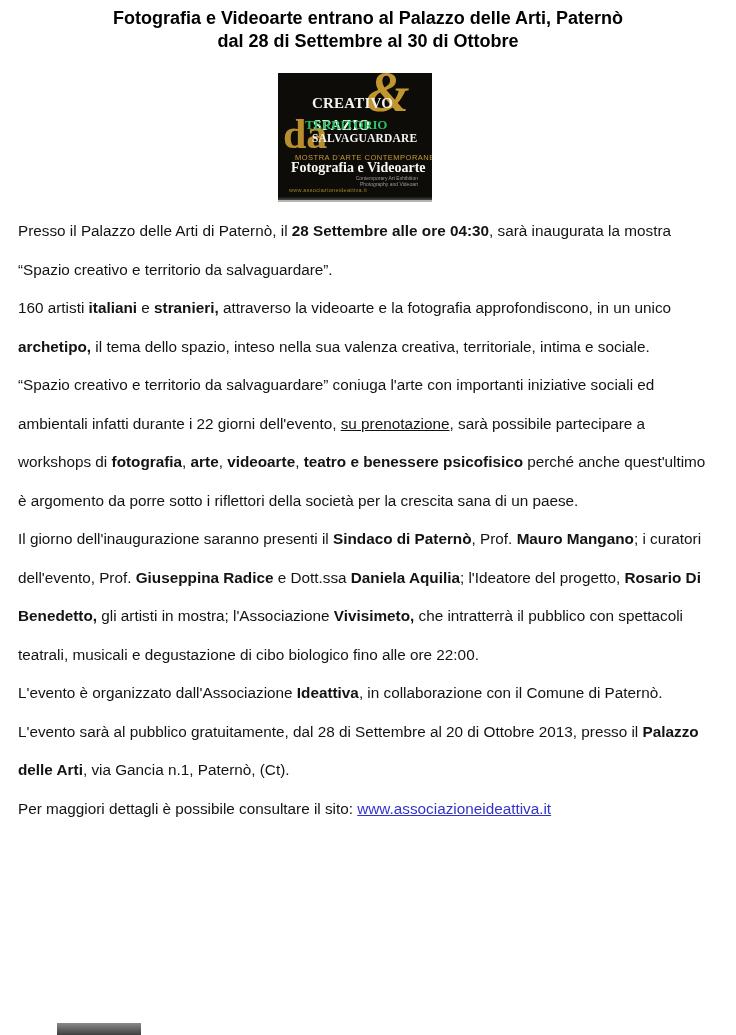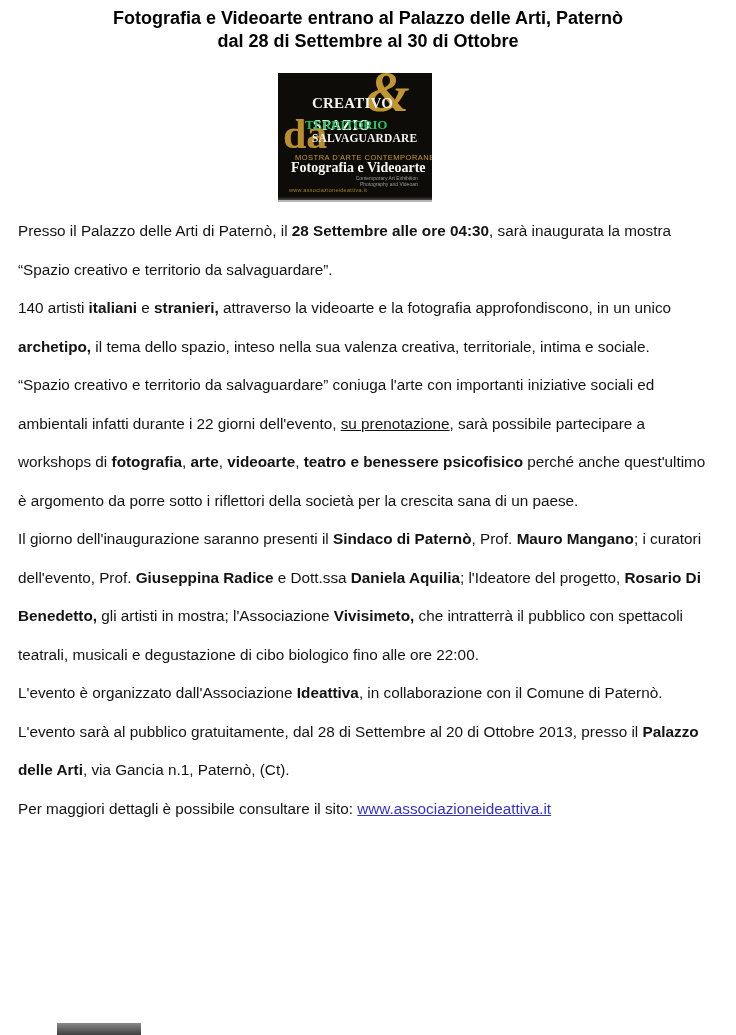--- a/index.html
+++ b/index.html
@@ -68,21 +68,21 @@
     <div class="p-tiny">
       <span>Contemporary Art Exhibition</span><br>
       <span>Photography and Videoart</span>
     </div>
     <div class="p-url">www.associazioneideattiva.it</div>
     <div class="p-strip"></div>
   </div>
 
   <div class="article">
       <p class="para"><span>Presso il Palazzo delle Arti di Paternò, il </span><span class="b">28 Settembre alle ore 04:30</span><span>, sarà inaugurata la mostra “Spazio creativo e territorio da salvaguardare”.</span></p>
-      <p class="para"><span>140 artisti </span><span class="b">italiani</span><span> e </span><span class="b">stranieri,</span><span> attraverso la videoarte e la fotografia approfondiscono, in un unico </span><span class="b">archetipo,</span><span> il tema dello spazio, inteso nella sua valenza creativa, territoriale, intima e sociale.</span></p>
+      <p class="para"><span>160 artisti </span><span class="b">italiani</span><span> e </span><span class="b">stranieri,</span><span> attraverso la videoarte e la fotografia approfondiscono, in un unico </span><span class="b">archetipo,</span><span> il tema dello spazio, inteso nella sua valenza creativa, territoriale, intima e sociale.</span></p>
       <p class="para"><span>“Spazio creativo e territorio da salvaguardare” coniuga l'arte con importanti iniziative sociali ed ambientali infatti durante i 22 giorni dell'evento, </span><span class="u">su prenotazione</span><span>, sarà possibile partecipare a workshops di </span><span class="b">fotografia</span><span>, </span><span class="b">arte</span><span>, </span><span class="b">videoarte</span><span>, </span><span class="b">teatro e benessere psicofisico</span><span> perché anche quest'ultimo è argomento da porre sotto i riflettori della società per la crescita sana di un paese.</span></p>
       <p class="para"><span>Il giorno dell'inaugurazione saranno presenti il </span><span class="b">Sindaco di Paternò</span><span>, Prof. </span><span class="b">Mauro Mangano</span><span>; i curatori dell'evento, Prof. </span><span class="b">Giuseppina Radice</span><span> e Dott.ssa </span><span class="b">Daniela Aquilia</span><span>; l'Ideatore del progetto, </span><span class="b">Rosario Di Benedetto,</span><span> gli artisti in mostra; l'Associazione </span><span class="b">Vivisimeto,</span><span> che intratterrà il pubblico con spettacoli teatrali, musicali e degustazione di cibo biologico fino alle ore 22:00.</span></p>
       <p class="para"><span>L'evento è organizzato dall'Associazione </span><span class="b">Ideattiva</span><span>, in collaborazione con il Comune di Paternò. L'evento sarà al pubblico gratuitamente, dal 28 di Settembre al 20 di Ottobre 2013, presso il </span><span class="b">Palazzo delle Arti</span><span>, via Gancia n.1, Paternò, (Ct).</span></p>
       <p class="para"><span>Per maggiori dettagli è possibile consultare il sito: </span><a href="#" class="link">www.associazioneideattiva.it</a></p>
     </div>
 
   <div class="bottom-fragment"></div>
 
 </div>
 

